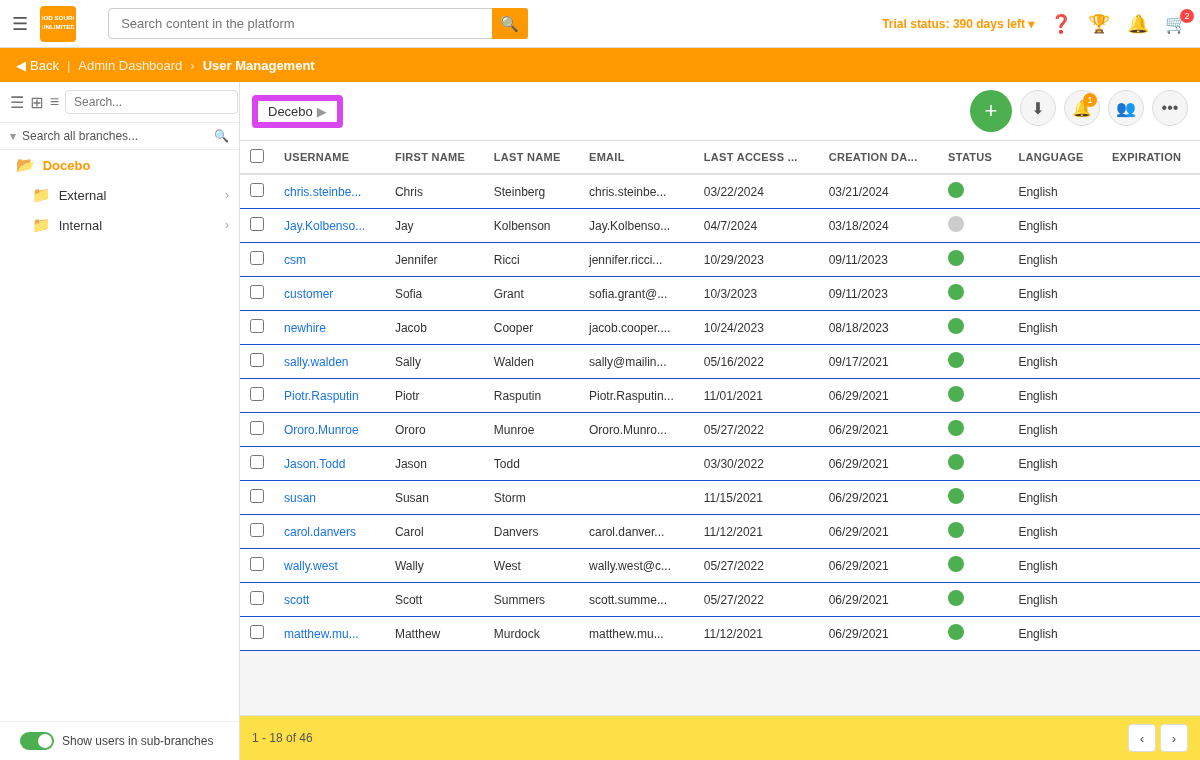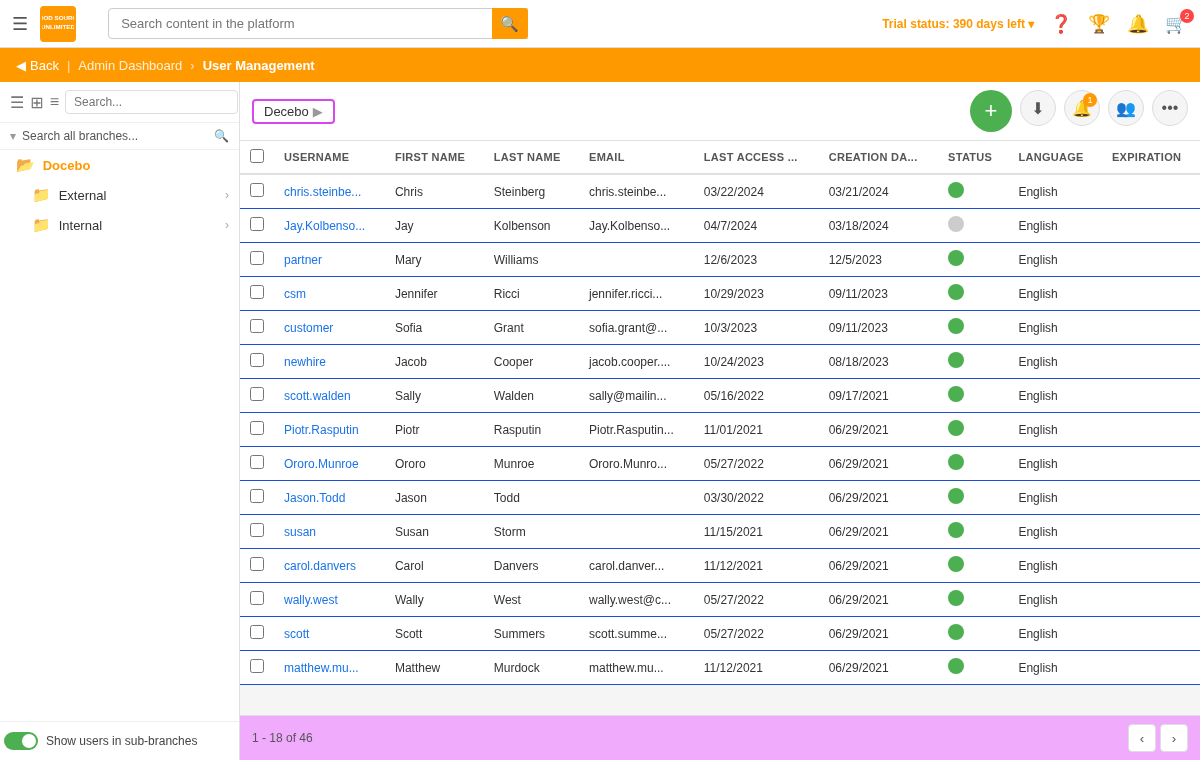--- a/index.html
+++ b/index.html
@@ -42,31 +42,31 @@
     .sidebar-search { flex: 1; padding: 4px 8px; border: 1px solid #ddd; border-radius: 4px; font-size: 12px; }
     .sidebar-search-icon { color: #999; cursor: pointer; }
     .search-all-branches { display: flex; align-items: center; padding: 6px 10px; font-size: 12px; color: #555; cursor: pointer; border-bottom: 1px solid #eee; }
     .search-all-branches .arr { margin-right: 6px; color: #999; }
     .search-all-branches .mag { margin-left: auto; color: #999; }
     .tree-item { display: flex; align-items: center; padding: 6px 10px 6px 16px; cursor: pointer; font-size: 13px; color: #333; }
     .tree-item.selected { color: #f90; font-weight: bold; }
     .tree-item .folder-icon { margin-right: 8px; font-size: 15px; }
     .tree-item .chevron { margin-left: auto; color: #aaa; font-size: 12px; }
     .tree-children .tree-item { padding-left: 32px; }
-    .sidebar-footer { margin-top: auto; padding: 10px 4px; border-top: 1px solid #eee; display: flex; align-items: center; gap: 8px; font-size: 12px; color: #444; }
+    .sidebar-footer { margin-top: auto; padding: 10px 20px; border-top: 1px solid #eee; display: flex; align-items: center; gap: 8px; font-size: 12px; color: #444; }
     .toggle { width: 34px; height: 18px; background: #4caf50; border-radius: 10px; position: relative; cursor: pointer; flex-shrink: 0; }
     .toggle-circle { width: 14px; height: 14px; background: #fff; border-radius: 50%; position: absolute; top: 2px; right: 2px; }
     .sidebar-pager { padding: 8px 12px; font-size: 12px; color: #555; border-top: 1px solid #eee; }
 
     
     .content { flex: 1; display: flex; flex-direction: column; overflow: hidden; }
 
     
     .content-toolbar { display: flex; align-items: center; padding: 8px 12px; background: #fff; border-bottom: 1px solid #e0e0e0; gap: 8px; }
-    .content-toolbar .path-badge { background: #fff; border: 2px solid #d946ef; border-radius: 4px; padding: 3px 10px; font-size: 13px; color: #333; display: flex; align-items: center; gap: 4px; }
+    .content-toolbar .path-badge { background: #fff; border: 6px solid #d946ef; border-radius: 4px; padding: 3px 10px; font-size: 13px; color: #333; display: flex; align-items: center; gap: 4px; }
     .content-toolbar .path-arrow { color: #999; }
     .toolbar-actions { margin-left: auto; display: flex; gap: 8px; }
     .action-btn { width: 36px; height: 36px; border-radius: 50%; border: none; cursor: pointer; display: flex; align-items: center; justify-content: center; font-size: 16px; }
     .btn-green { background: #4caf50; color: #fff; width: 42px; height: 42px; font-size: 22px; }
     .btn-light { background: #f5f5f5; color: #555; border: 1px solid #ddd; }
     .btn-orange-badge { position: relative; }
     .btn-orange-badge .orange-dot { position: absolute; top: 2px; right: 2px; width: 14px; height: 14px; background: #f90; border-radius: 50%; font-size: 9px; color: #fff; display: flex; align-items: center; justify-content: center; }
 
     
     .table-wrap { flex: 1; overflow-y: auto; overflow-x: hidden; }
@@ -74,21 +74,21 @@
     thead th { background: #fff; border-bottom: 2px solid #e0e0e0; padding: 8px 10px; text-align: left; font-size: 11px; font-weight: 700; color: #555; text-transform: uppercase; letter-spacing: 0.3px; white-space: nowrap; position: sticky; top: 0; z-index: 2; }
     thead th.check-col { width: 32px; }
     tbody tr { border-bottom: 1px solid #1d4ed8; }
     tbody td { padding: 7px 10px; font-size: 12px; color: #333; white-space: nowrap; }
     .status-dot { width: 16px; height: 16px; border-radius: 50%; display: inline-block; }
     .status-active { background: #4caf50; }
     .status-inactive { background: #ccc; }
     input[type=checkbox] { cursor: pointer; width: 14px; height: 14px; }
 
     
-    .table-footer { padding: 8px 12px; background: #f0abfc; border-top: 1px solid #e0e0e0; display: flex; align-items: center; font-size: 12px; color: #555; }
+    .table-footer { padding: 8px 12px; background: #fde047; border-top: 1px solid #e0e0e0; display: flex; align-items: center; font-size: 12px; color: #555; }
     .table-footer .pagination { margin-left: auto; display: flex; gap: 4px; }
     .pag-btn { width: 28px; height: 28px; border: 1px solid #ddd; border-radius: 4px; background: #fff; cursor: pointer; display: flex; align-items: center; justify-content: center; color: #555; }
     .pag-btn:disabled { color: #ccc; cursor: default; }
   </style>
 </head>
 <body>
 
 <div class="top-nav">
   <span class="hamburger">☰</span>
   <div class="logo">
@@ -234,34 +234,20 @@
       <td>04/7/2024</td>
       <td>03/18/2024</td>
       <td>
         <span class="status-dot status-inactive"></span>
       </td>
       <td>English</td>
       <td></td>
     </tr>
             <tr>
       <td><input type="checkbox" style=""></td>
-      <td style="color:#1a73e8;">partner</td>
-      <td>Mary</td>
-      <td>Williams</td>
-      <td></td>
-      <td>12/6/2023</td>
-      <td>12/5/2023</td>
-      <td>
-        <span class="status-dot status-active"></span>
-      </td>
-      <td>English</td>
-      <td></td>
-    </tr>
-            <tr>
-      <td><input type="checkbox" style=""></td>
       <td style="color:#1a73e8;">csm</td>
       <td>Jennifer</td>
       <td>Ricci</td>
       <td>jennifer.ricci...</td>
       <td>10/29/2023</td>
       <td>09/11/2023</td>
       <td>
         <span class="status-dot status-active"></span>
       </td>
       <td>English</td>
@@ -290,21 +276,21 @@
       <td>10/24/2023</td>
       <td>08/18/2023</td>
       <td>
         <span class="status-dot status-active"></span>
       </td>
       <td>English</td>
       <td></td>
     </tr>
             <tr>
       <td><input type="checkbox" style=""></td>
-      <td style="color:#1a73e8;">scott.walden</td>
+      <td style="color:#1a73e8;">sally.walden</td>
       <td>Sally</td>
       <td>Walden</td>
       <td>sally@mailin...</td>
       <td>05/16/2022</td>
       <td>09/17/2021</td>
       <td>
         <span class="status-dot status-active"></span>
       </td>
       <td>English</td>
       <td></td>

